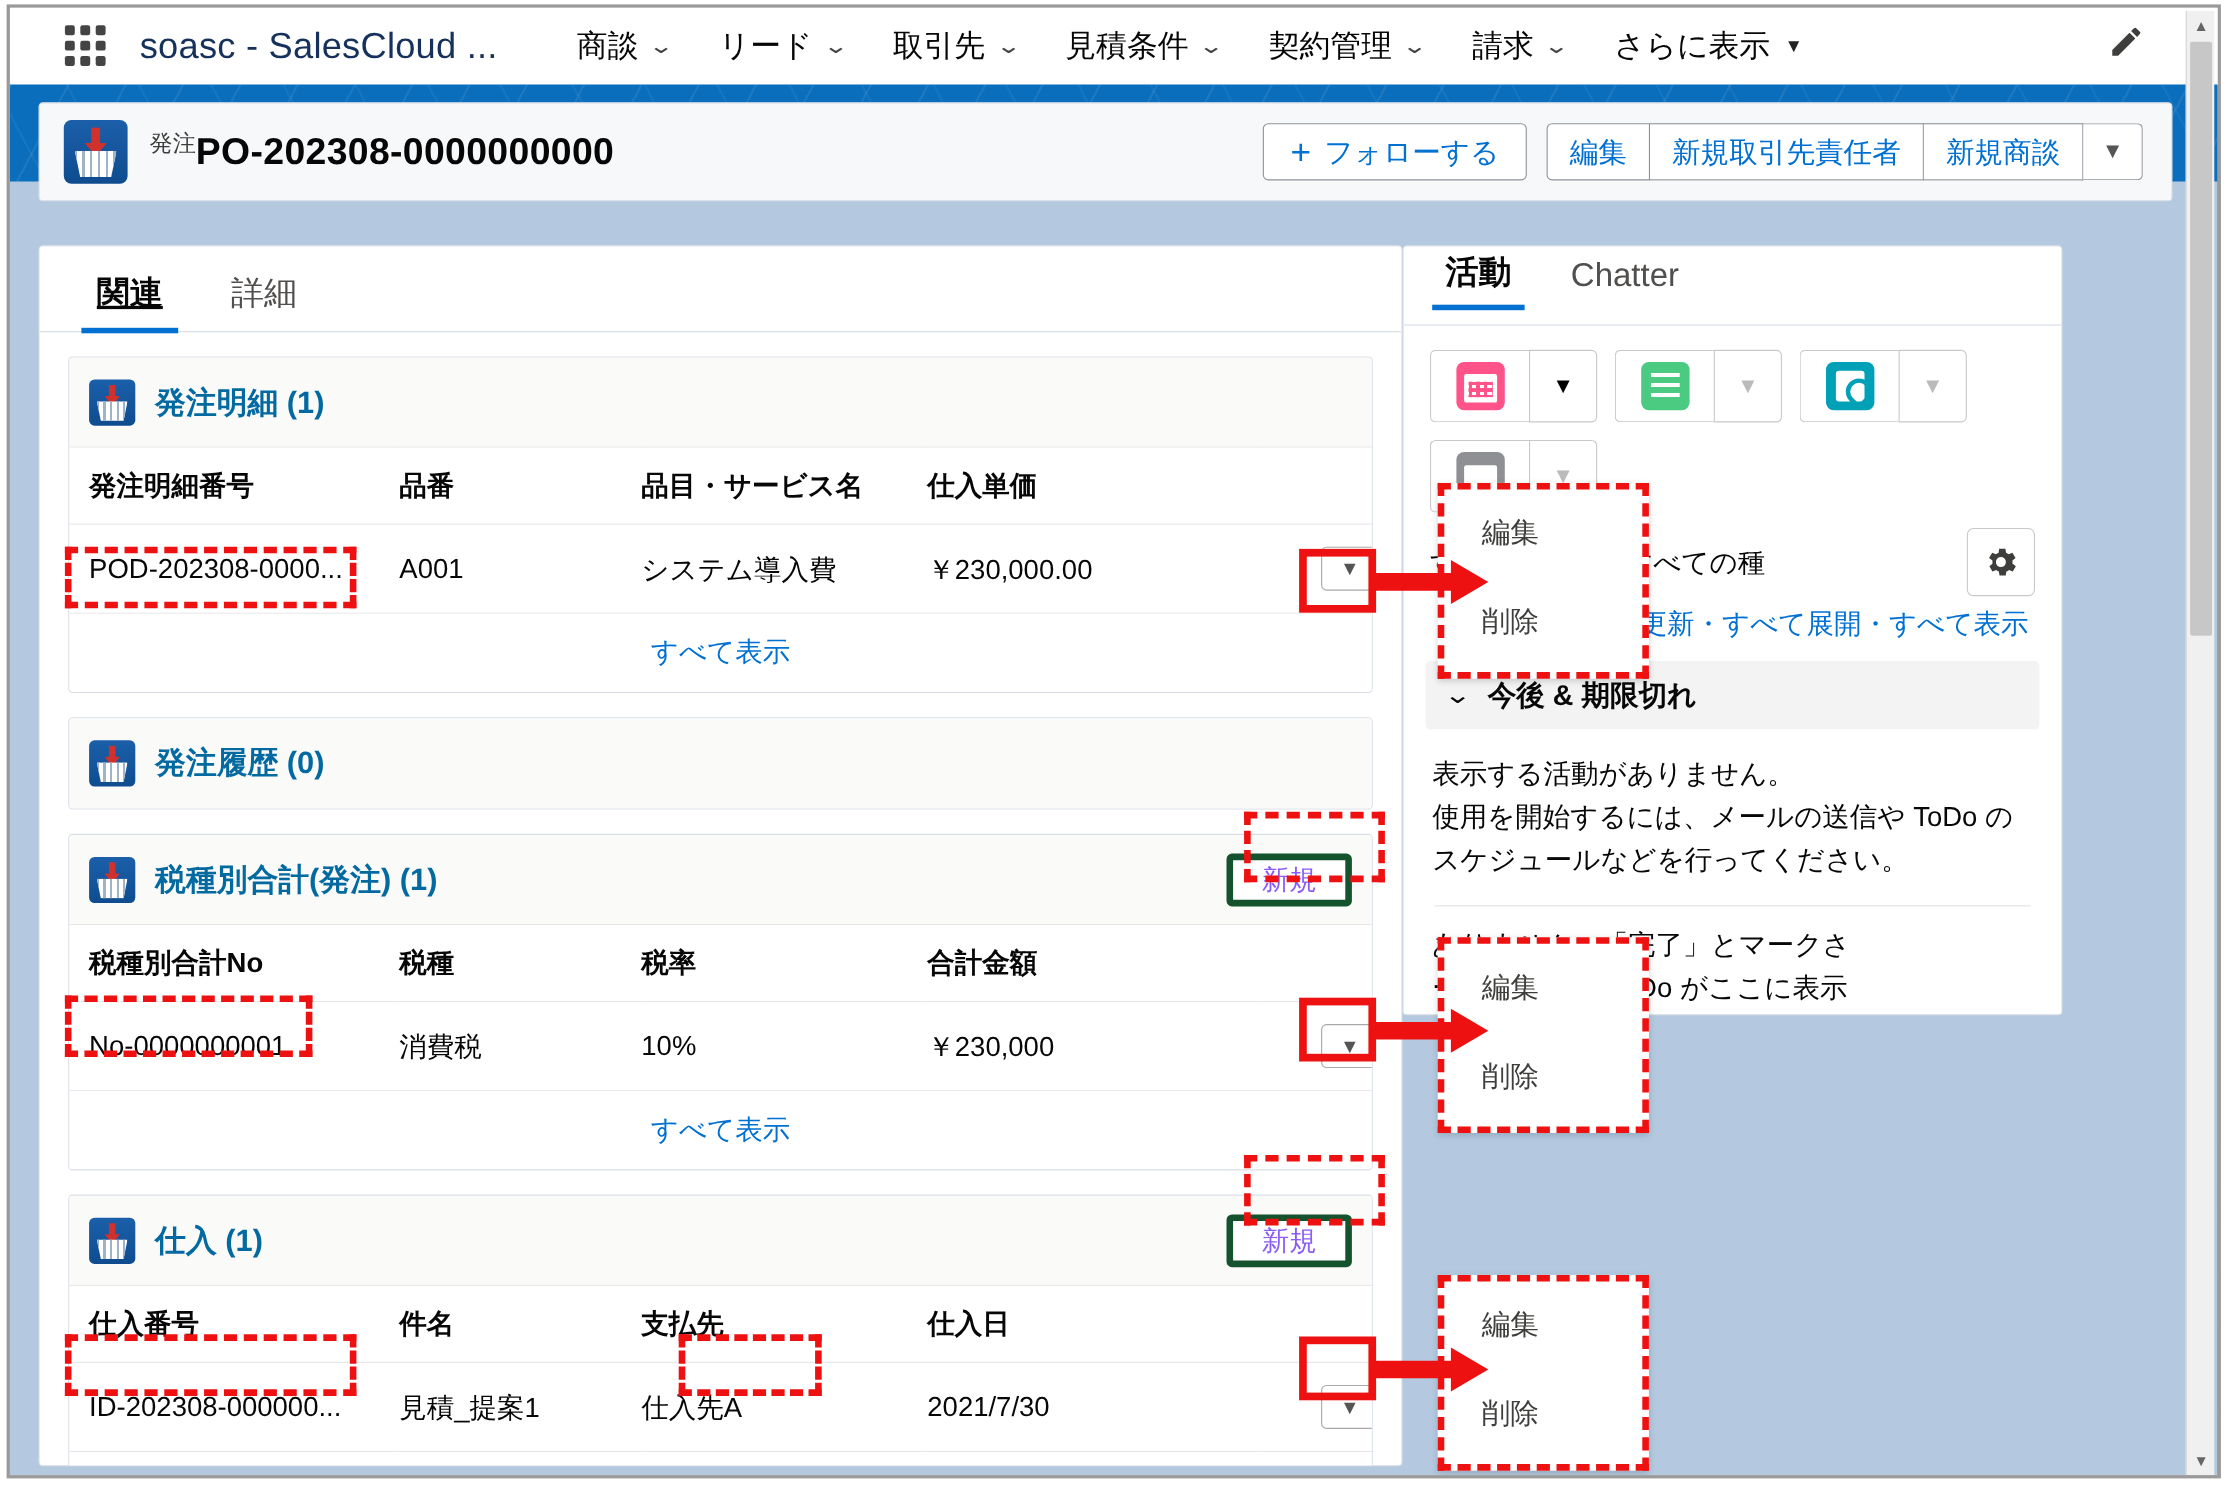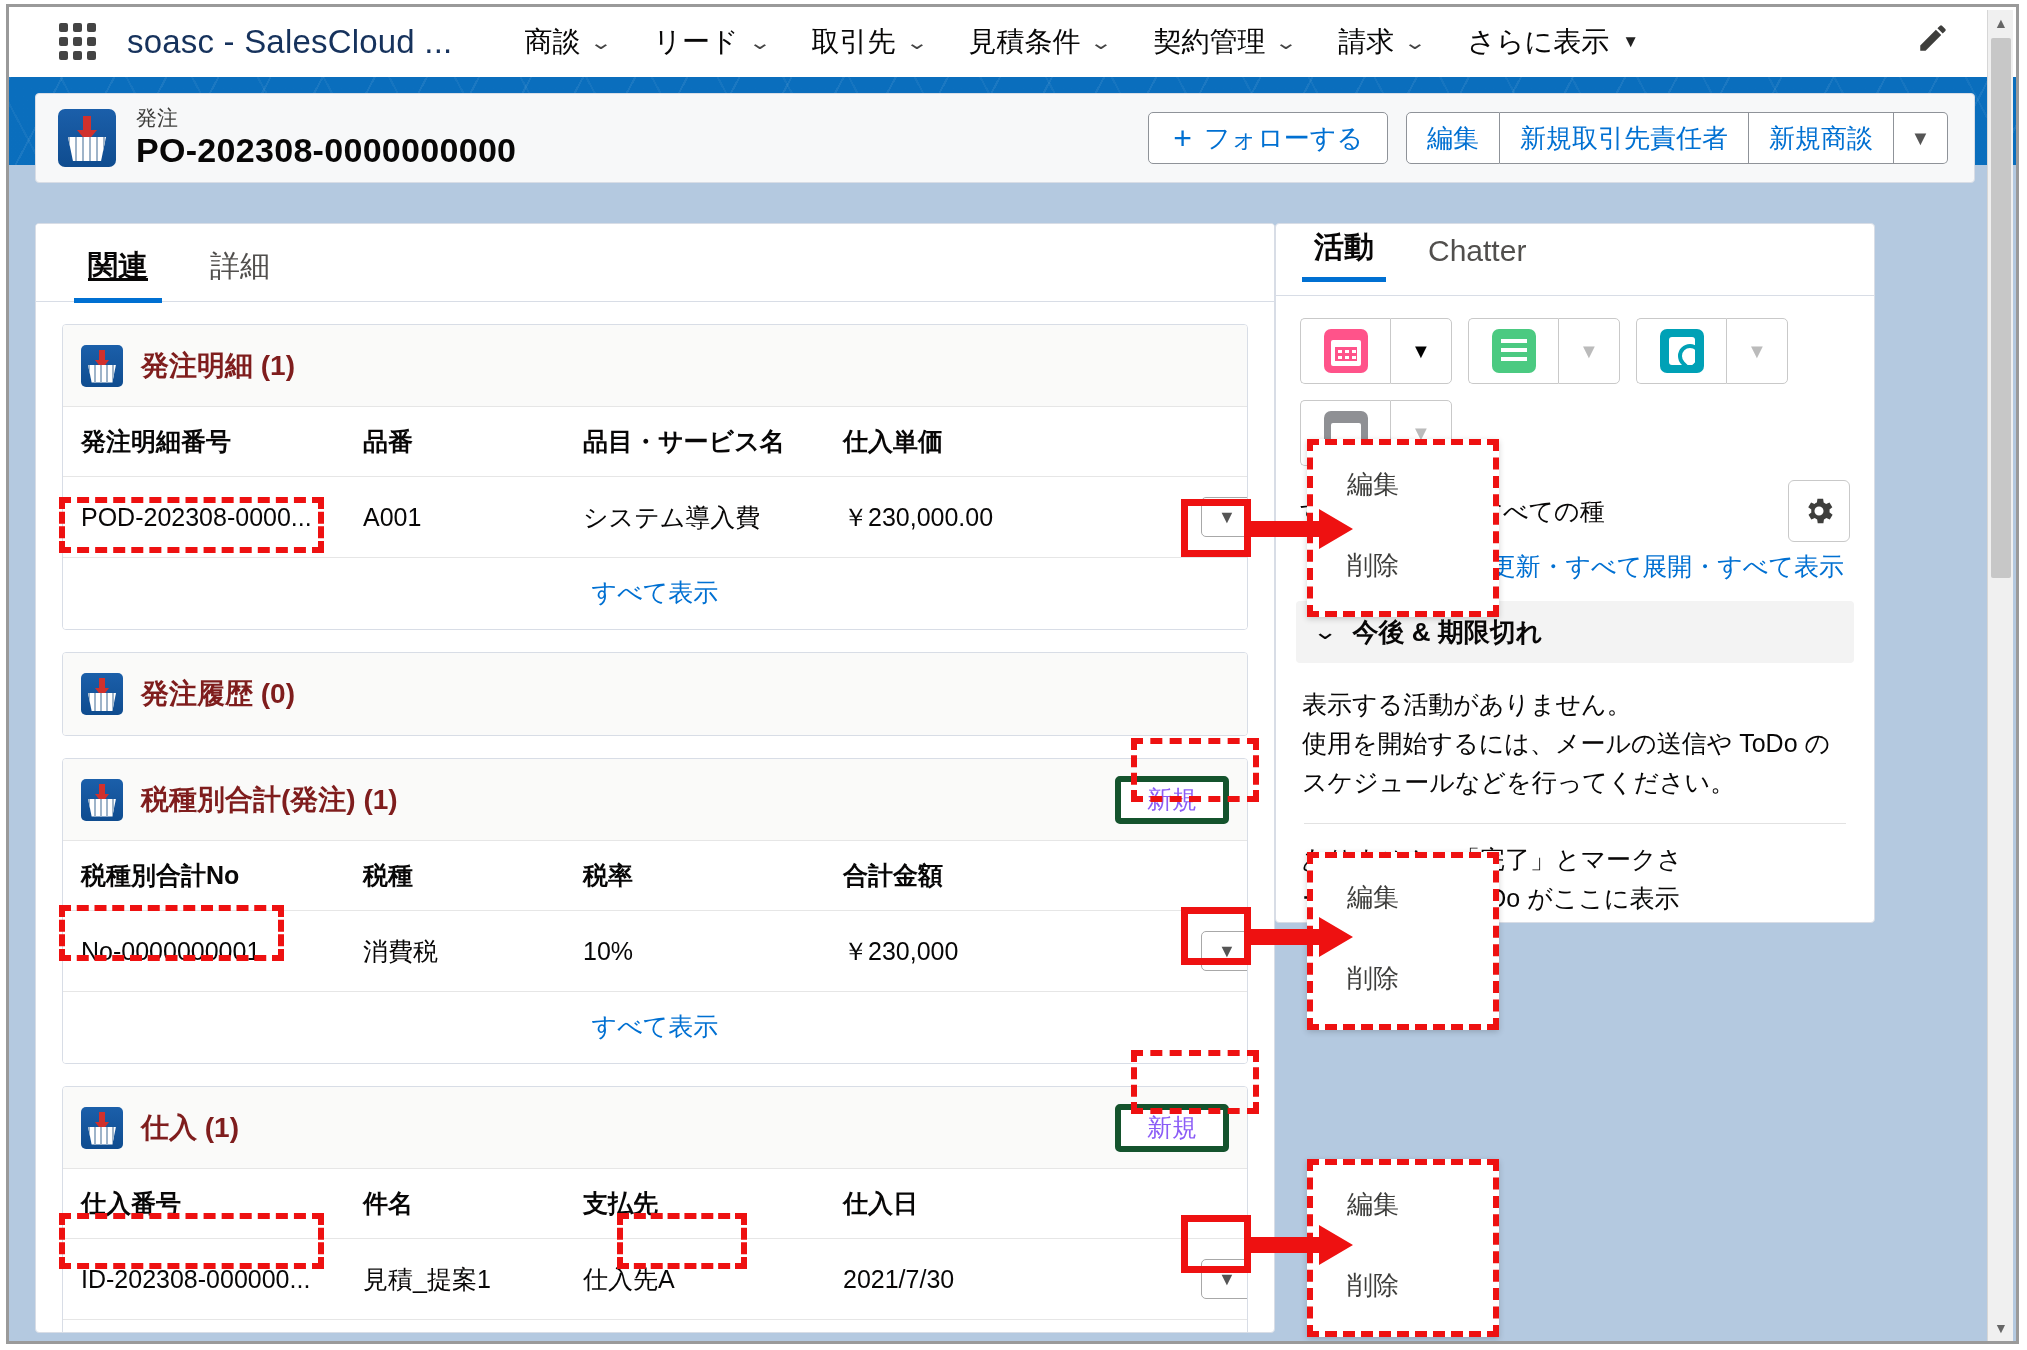--- a/index.html
+++ b/index.html
@@ -105,21 +105,21 @@
   #record-icon .basket {
     position: absolute; left: 10px; bottom: 6px;
     width: 38px; height: 24px;
     background: #ffffff;
     clip-path: polygon(0 0, 100% 0, 87% 100%, 13% 100%);
   }
   #record-icon .basket::before{
     content:""; position:absolute; left:0; top:0; width:100%; height:100%;
     background: repeating-linear-gradient(90deg, #9fb4c9 0 2px, transparent 2px 7px);
   }
-  #record-text { margin-left: 20px; display: flex; flex-direction: column; justify-content: flex-end; }
+  #record-text { margin-left: 20px; display: flex; flex-direction: row; justify-content: flex-end; }
   #record-type { font-size: 21px; color: #3e3e3c; line-height: 1.2; }
   #record-title { font-size: 34px; color: #080707; font-weight: bold; line-height: 1.2; letter-spacing: .3px; }
 
   #record-actions { margin-left: auto; margin-right: 26px; display: flex; align-items: center; gap: 18px; }
   .btn {
     height: 52px; padding: 0 20px;
     border: 1px solid #8f9399; border-radius: 5px;
     background: #ffffff; color: #0070d2;
     font-size: 26px; display: flex; align-items: center; justify-content: center;
     cursor: pointer; white-space: nowrap;
@@ -180,21 +180,21 @@
     position: relative; margin-right: 18px;
   }
   .rl-icon .a2 { position:absolute; left:50%; top:5px; transform:translateX(-50%); }
   .rl-icon .a2::before{ content:""; position:absolute; left:-3px; top:0; width:6px; height:11px; background:#d0312d;}
   .rl-icon .a2::after{ content:""; position:absolute; left:-7px; top:10px;
     border-left:7px solid transparent; border-right:7px solid transparent; border-top:9px solid #d0312d;}
   .rl-icon .b2 { position:absolute; left:7px; bottom:4px; width:28px; height:18px; background:#fff;
     clip-path: polygon(0 0,100% 0,87% 100%,13% 100%); }
   .rl-icon .b2::before{content:"";position:absolute;inset:0;
     background: repeating-linear-gradient(90deg,#9fb4c9 0 2px, transparent 2px 6px);}
-  .rl-title { font-size: 28px; color: #7f1d1d; font-weight: bold; }
+  .rl-title { font-size: 28px; color: #0369a1; font-weight: bold; }
   .rl-head-actions { margin-left: auto; }
   .rl-new-btn {
     height: 48px; padding: 0 26px;
     border: 6px solid #14532d; border-radius: 5px; background: #fff;
     color: #8b5cf6; font-size: 25px; display:flex; align-items:center; cursor:pointer;
   }
 
   table.rl-table { width: 100%; border-collapse: collapse; table-layout: fixed; }
   table.rl-table th {
     text-align: left; font-size: 25px; color: #080707; font-weight: bold;

